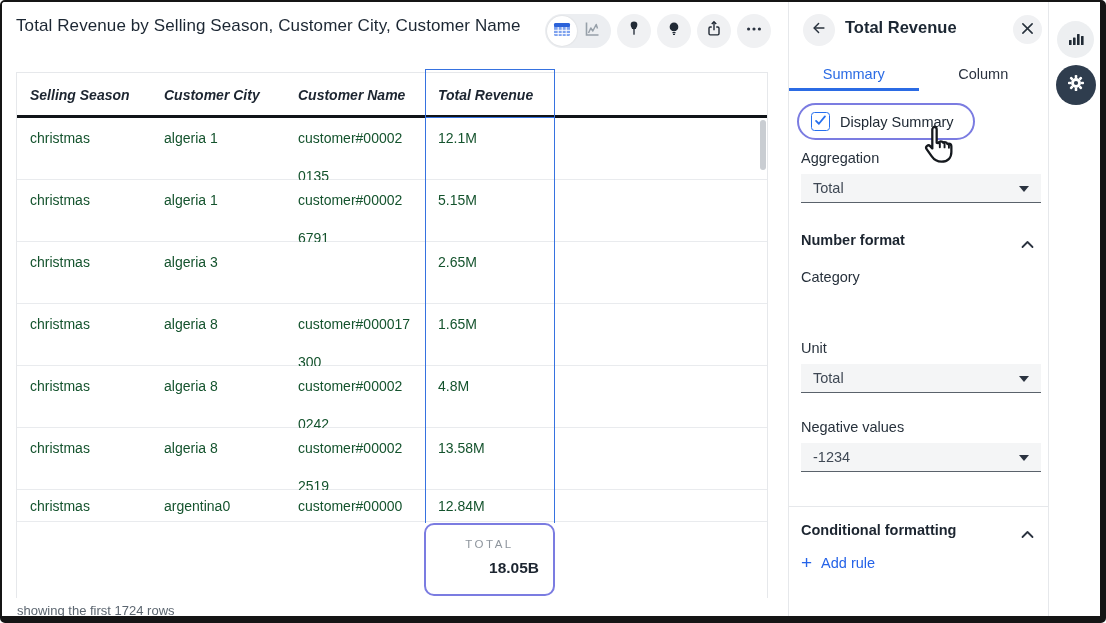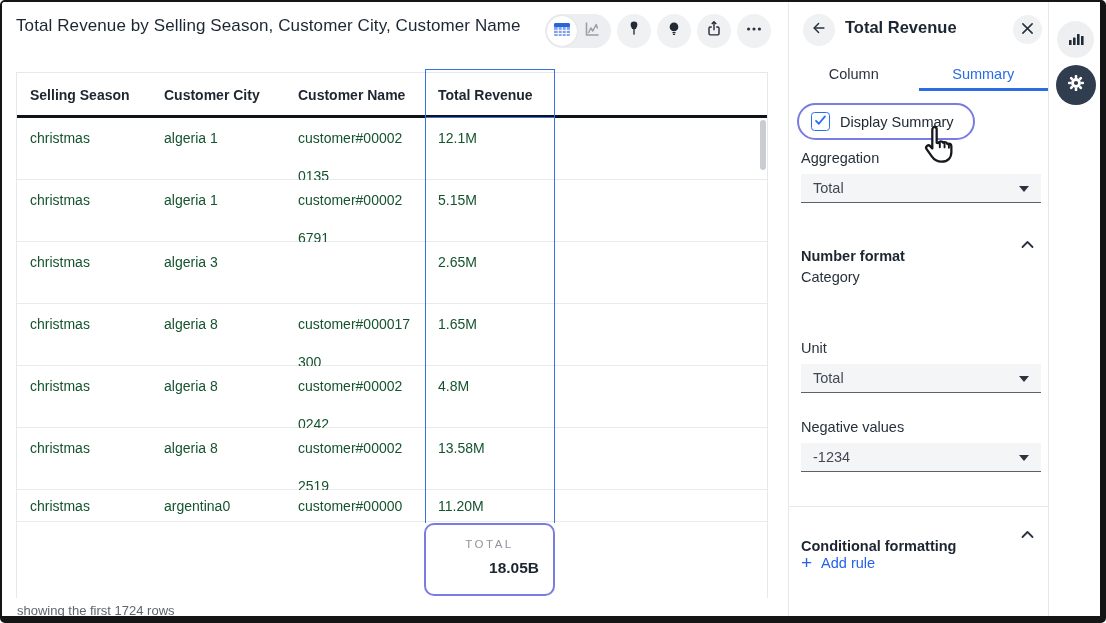--- a/index.html
+++ b/index.html
@@ -14,21 +14,21 @@
 
   .toolbar{ position:absolute; left:543px; top:12px; height:34px; display:flex; align-items:center; gap:6px; }
   .pill{ width:66px; height:34px; border-radius:17px; background:#eceef1; display:flex; align-items:center; padding:2px; gap:0; }
   .pill .active-circle{ width:30px; height:30px; border-radius:50%; background:#fff; display:flex; align-items:center; justify-content:center; box-shadow:0 0 2px rgba(0,0,0,.12); }
   .pill .chart-slot{ width:30px; height:30px; display:flex; align-items:center; justify-content:center; }
   .tbtn{ width:34px; height:34px; border-radius:50%; background:#f0f1f3; display:flex; align-items:center; justify-content:center; cursor:pointer; }
 
   
   .table{ position:absolute; left:14px; top:70px; width:752px; height:526px; border:1px solid #e6e8eb; }
   .thead{ position:absolute; left:0; top:0; width:100%; height:45px; border-bottom:3px solid #101418; background:#fff; }
-  .th{ position:absolute; top:14px; font-size:14px; font-weight:700; color:#1c2530; }
+  .th{ position:absolute; top:14px; font-size:14px; font-weight:700; color:#1c2530;font-style:italic; }
   .vline{ position:absolute; top:0; bottom:0; width:1px; background:#e6e8eb; }
   .trow{ position:absolute; left:0; width:100%; border-bottom:1px solid #e9ebee; background:#fff; }
   .r62{ height:62px; } .r32{ height:32px; } .rsum{ height:77px; border-bottom:none; }
   .td{ position:absolute; top:10px; font-size:14px; color:#14532d; line-height:20px; }
   .td .l2{ margin-top:18px; }
   .c1{ left:13px; } .c2{ left:147px; } .c3{ left:281px; width:122px; } .c4{ left:421px; }
 
   .col-blue-left, .col-blue-right{ position:absolute; width:1.5px; background:#3672e0; top:45px; height:405px; }
   .hdr-blue{ position:absolute; left:407.5px; top:-4px; width:130px; height:49px; border:1.5px solid #3672e0; background:transparent; }
   .total-box{ position:absolute; left:407px; top:450px; width:131px; height:73px; border:2.5px solid #7b7ce1; border-radius:10px; background:#fff; }
@@ -46,21 +46,21 @@
   .tab{ flex:1; text-align:center; font-size:14.5px; color:#2b3340; padding-top:10px; cursor:pointer; position:relative; }
   .tab.active{ color:#2b6be4; }
   .tab.active::after{ content:""; position:absolute; left:0; right:0; bottom:0; height:3px; background:#2b6be4; }
 
   .hl-box{ position:absolute; left:8px; top:101px; width:178px; height:37px; border:2.5px solid #7b7ce1; border-radius:19px; }
   .cbx{ position:absolute; left:22px; top:110px; width:19px; height:19px; border:1.8px solid #2770ef; border-radius:3.5px; background:#fff; display:flex; align-items:center; justify-content:center; cursor:pointer; }
   .cbx-label{ position:absolute; left:51px; top:112px; font-size:14.5px; color:#202a35; }
   .cursor{ position:absolute; left:130px; top:122px; width:42px; height:44px; pointer-events:none; }
 
   .flabel{ position:absolute; left:12px; font-size:14.5px; color:#27313c; }
-  .slabel{ position:absolute; left:12px; font-size:14.5px; font-weight:700; color:#1c2530;margin-top:16px; }
+  .slabel{ position:absolute; left:12px; font-size:14.5px; font-weight:700; color:#1c2530; }
   .dd{ position:absolute; left:12px; width:240px; height:29px; background:#f4f5f6; border-bottom:1px solid #5a626b; font-size:14.5px; color:#3f4854; line-height:29px; padding-left:12px; cursor:pointer; }
   .dd::after{ content:""; position:absolute; right:12px; top:12px; border-left:5px solid transparent; border-right:5px solid transparent; border-top:6px solid #2b3340; }
   .chev{ position:absolute; left:232px; width:13px; height:9px; cursor:pointer; }
   .pdivider{ position:absolute; left:0; width:100%; height:1px; background:#e6e8eb; }
   .add-rule{ position:absolute; left:12px; top:553px; display:flex; align-items:center; gap:9px; color:#2563e8; font-size:14.5px; cursor:pointer; }
   .add-rule .plus{ font-size:19px; font-weight:500; line-height:16px; }
 
   
   .rail{ position:absolute; left:1046px; top:0; right:0; height:100%; background:#fff; border-left:1px solid #e6e8eb; }
   .rail-chart{ position:absolute; left:8px; top:19px; width:37px; height:37px; border-radius:50%; background:#edeff1; display:flex; align-items:center; justify-content:center; cursor:pointer; }
@@ -194,21 +194,21 @@
             <div class="l2">2519</div>
           </div>
         <div class="td c4">13.58M</div>
       </div>
       <div class="trow r32" style="top:417px">
         <div class="td c1" style="top:6px">christmas</div>
         <div class="td c2" style="top:6px">argentina0</div>
         <div class="td c3" style="top:6px">
             <div>customer#00000</div>
           </div>
-        <div class="td c4" style="top:6px">11.20M</div>
+        <div class="td c4" style="top:6px">12.84M</div>
       </div>
       <div class="trow rsum" style="top:449px; height:76px"></div>
 
       <div class="hdr-blue"></div>
       <div class="col-blue-left" style="left:407.5px"></div>
       <div class="col-blue-right" style="left:536.5px"></div>
 
       <div class="total-box">
         <div class="total-label">TOTAL</div>
         <div class="total-value">18.05B</div>
@@ -232,22 +232,22 @@
     <div class="panel-title">Total Revenue</div>
     <div class="circle-btn" style="left:224px; top:13px; width:29px; height:29px;">
       <span>
         <svg width="13" height="13" viewBox="0 0 14 14" stroke="#28323d" stroke-width="1.7" stroke-linecap="round">
             <path d="M2 2l10 10M12 2 2 12"></path>
           </svg>
       </span>
     </div>
 
     <div class="tabs">
+      <div class="tab active">Summary</div>
       <div class="tab">Column</div>
-      <div class="tab active">Summary</div>
     </div>
 
     <div class="hl-box"></div>
     <div class="cbx">
       <span>
         <svg width="13" height="13" viewBox="0 0 16 16" fill="none" stroke="#2770ef" stroke-width="2.2" stroke-linecap="round" stroke-linejoin="round">
             <path d="M2.5 8.5 6 12l7.5-9"></path>
           </svg>
       </span>
     </div>

